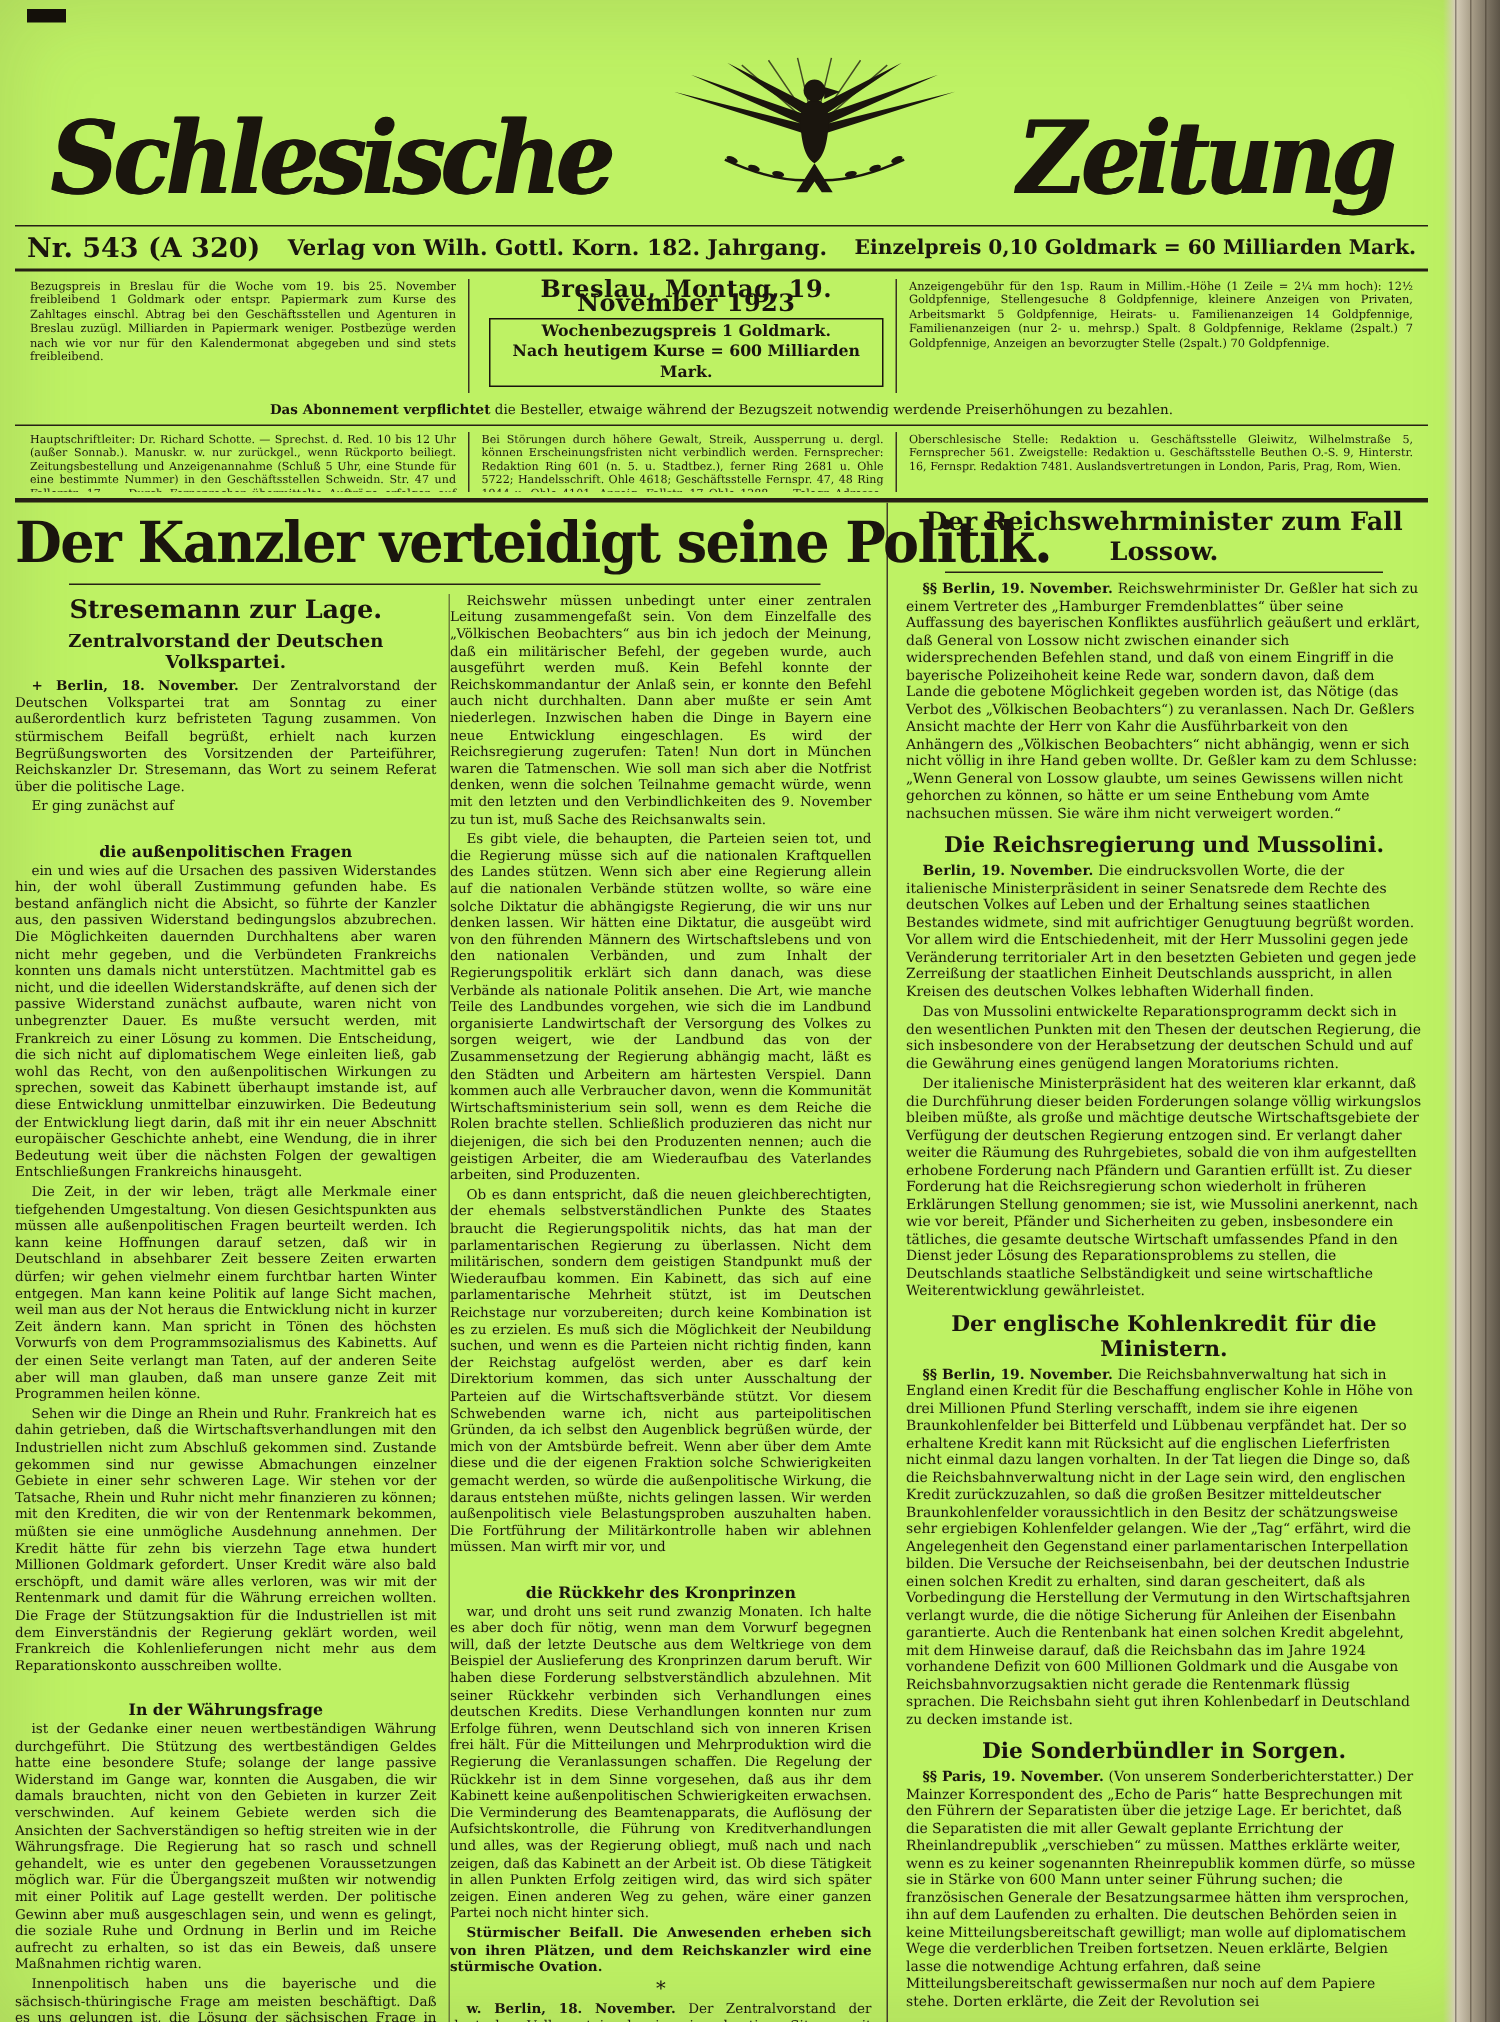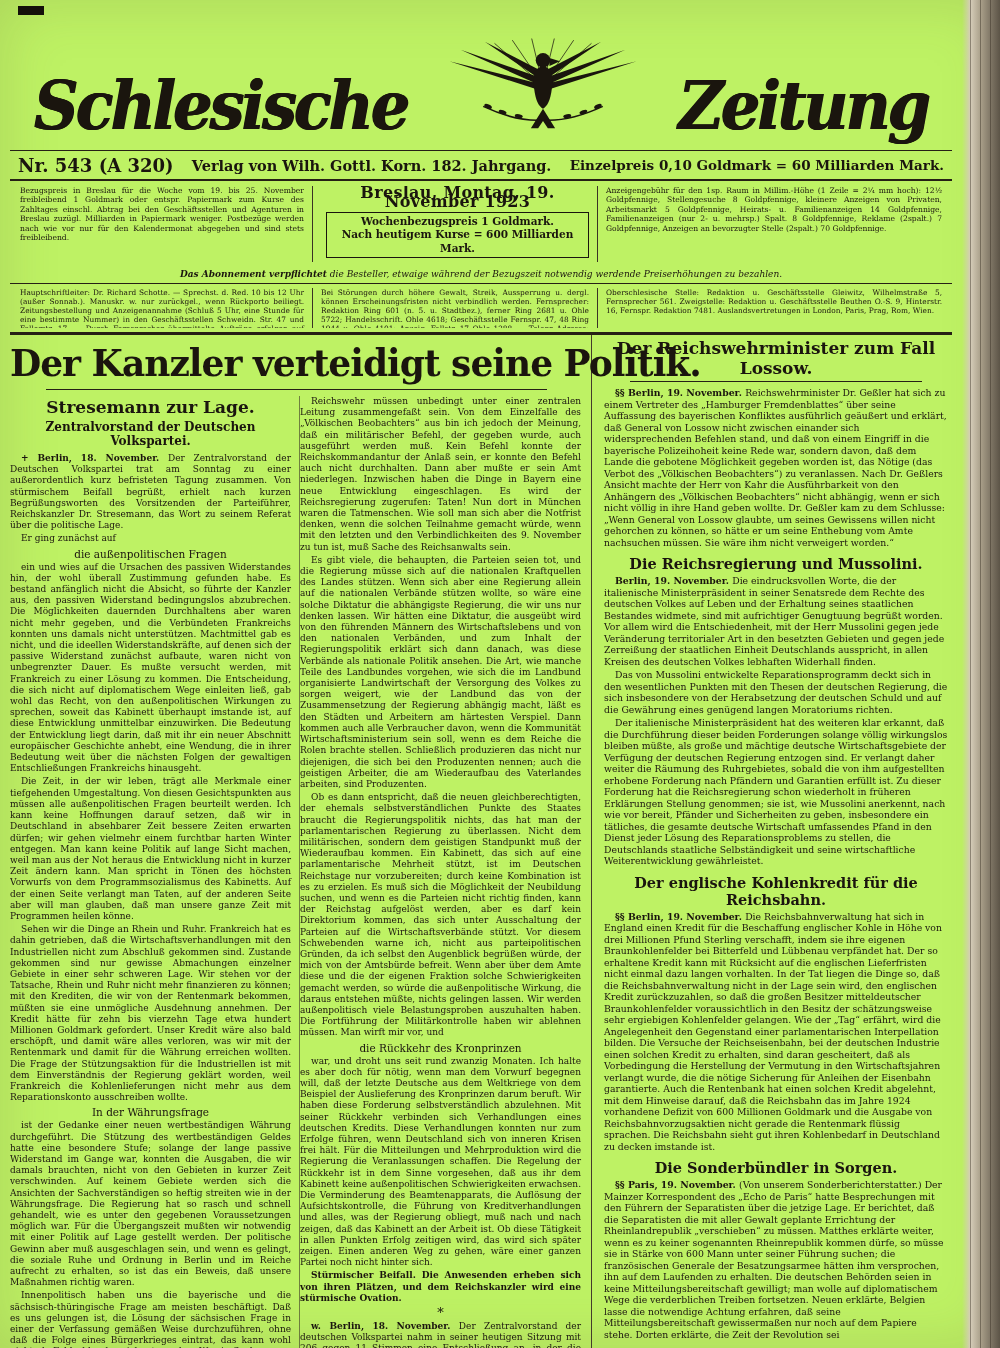--- a/index.html
+++ b/index.html
@@ -31,21 +31,21 @@
 
   .header-grid{height:86px;display:grid;grid-template-columns:300px 1fr 352px;
                padding:5px 6px;box-sizing:border-box;}
   .hcol{font-size:7.6px;line-height:9.4px;text-align:justify;padding:0 8px;overflow:hidden;
         hyphens:auto;}
   .hcol.mid{border-left:1px solid #3a3324;border-right:1px solid #3a3324;text-align:center;
             display:flex;flex-direction:column;align-items:center;padding-left:13px;}
   .dateline{font-size:16px;font-weight:bold;margin:2px 0 5px;letter-spacing:.3px;}
   .price-box{border:1px solid #1a150e;padding:2px 12px;font-weight:bold;font-size:10.5px;
              line-height:13.5px;text-align:center;}
-  .abo-line{height:16px;text-align:center;font-size:9px;line-height:15px;font-style:italic;}
+  .abo-line{height:16px;text-align:center;font-size:9px;line-height:15px;}
 
   .info-grid{height:48px;display:grid;grid-template-columns:300px 1fr 352px;
              padding:4px 6px;box-sizing:border-box;}
   .icol{font-size:7.4px;line-height:9px;text-align:justify;padding:0 8px;overflow:hidden;hyphens:auto;}
   .icol.mid{border-left:1px solid #3a3324;border-right:1px solid #3a3324;}
 
   .content{height:1013px;display:flex;overflow:hidden;}
   .left-zone{width:586px;flex:0 0 auto;padding:4px 8px 0 4px;box-sizing:border-box;
              border-right:1px solid #443c2b;display:flex;flex-direction:column;}
   .right-zone{flex:1;padding:2px 8px 0 12px;box-sizing:border-box;overflow:hidden;}
@@ -54,21 +54,21 @@
                  margin:2px 0 4px;transform:scaleY(1.05);white-space:nowrap;}
   .h1-rule{height:1px;background:#262015;margin:2px 36px 6px;}
   .twocol{display:flex;flex:1;overflow:hidden;}
   .col{flex:1;overflow:hidden;text-align:justify;padding-right:8px;hyphens:auto;}
   .col.second{border-left:1px solid rgba(58,51,36,.6);padding-right:2px;}
 
   .sub1{font-size:17px;font-weight:bold;text-align:center;margin:1px 0 3px;}
   .sub2{font-size:12px;font-weight:bold;text-align:center;margin:0 0 5px;}
   p.body{font-size:9px;line-height:11.2px;margin:0 0 2px;text-indent:11px;}
   p.body.bold{font-weight:bold;}
-  .crosshead{font-size:10.5px;font-weight:normal;text-align:center;margin:3px 0 2px;}
+  .crosshead{font-size:10.5px;font-weight:bold;text-align:center;margin:17px 0 2px;}
   .star{text-align:center;font-size:13px;line-height:13px;margin:2px 0;}
 
   .art-head{font-size:14.5px;font-weight:bold;text-align:center;margin:7px 0 3px;}
   .art-head.lg{font-size:17px;margin-top:1px;}
   .art-rule{height:1px;background:#262015;margin:1px 26px 5px;}
   .right-zone p.body{font-size:9.3px;line-height:11.5px;}
 </style>
 </head>
 <body>
 
@@ -182,21 +182,21 @@
             <div class="art-rule"></div>
             <p class="body"><b>§§ Berlin, 19. November. </b>Reichswehrminister Dr. Geßler hat sich zu einem Vertreter des „Hamburger Fremdenblattes“ über seine Auffassung des bayerischen Konfliktes ausführlich geäußert und erklärt, daß General von Lossow nicht zwischen einander sich widersprechenden Befehlen stand, und daß von einem Eingriff in die bayerische Polizeihoheit keine Rede war, sondern davon, daß dem Lande die gebotene Möglichkeit gegeben worden ist, das Nötige (das Verbot des „Völkischen Beobachters“) zu veranlassen. Nach Dr. Geßlers Ansicht machte der Herr von Kahr die Ausführbarkeit von den Anhängern des „Völkischen Beobachters“ nicht abhängig, wenn er sich nicht völlig in ihre Hand geben wollte. Dr. Geßler kam zu dem Schlusse: „Wenn General von Lossow glaubte, um seines Gewissens willen nicht gehorchen zu können, so hätte er um seine Enthebung vom Amte nachsuchen müssen. Sie wäre ihm nicht verweigert worden.“</p>
           </article>
           <article>
             <div class="art-head">Die Reichsregierung und Mussolini.</div>
             <p class="body"><b>Berlin, 19. November. </b>Die eindrucksvollen Worte, die der italienische Ministerpräsident in seiner Senatsrede dem Rechte des deutschen Volkes auf Leben und der Erhaltung seines staatlichen Bestandes widmete, sind mit aufrichtiger Genugtuung begrüßt worden. Vor allem wird die Entschiedenheit, mit der Herr Mussolini gegen jede Veränderung territorialer Art in den besetzten Gebieten und gegen jede Zerreißung der staatlichen Einheit Deutschlands ausspricht, in allen Kreisen des deutschen Volkes lebhaften Widerhall finden.</p>
             <p class="body">Das von Mussolini entwickelte Reparationsprogramm deckt sich in den wesentlichen Punkten mit den Thesen der deutschen Regierung, die sich insbesondere von der Herabsetzung der deutschen Schuld und auf die Gewährung eines genügend langen Moratoriums richten.</p>
             <p class="body">Der italienische Ministerpräsident hat des weiteren klar erkannt, daß die Durchführung dieser beiden Forderungen solange völlig wirkungslos bleiben müßte, als große und mächtige deutsche Wirtschaftsgebiete der Verfügung der deutschen Regierung entzogen sind. Er verlangt daher weiter die Räumung des Ruhrgebietes, sobald die von ihm aufgestellten erhobene Forderung nach Pfändern und Garantien erfüllt ist. Zu dieser Forderung hat die Reichsregierung schon wiederholt in früheren Erklärungen Stellung genommen; sie ist, wie Mussolini anerkennt, nach wie vor bereit, Pfänder und Sicherheiten zu geben, insbesondere ein tätliches, die gesamte deutsche Wirtschaft umfassendes Pfand in den Dienst jeder Lösung des Reparationsproblems zu stellen, die Deutschlands staatliche Selbständigkeit und seine wirtschaftliche Weiterentwicklung gewährleistet.</p>
           </article>
           <article>
-            <div class="art-head">Der englische Kohlenkredit für die Reichsbahn.</div>
+            <div class="art-head">Der englische Kohlenkredit für die Ministern.</div>
             <p class="body"><b>§§ Berlin, 19. November. </b>Die Reichsbahnverwaltung hat sich in England einen Kredit für die Beschaffung englischer Kohle in Höhe von drei Millionen Pfund Sterling verschafft, indem sie ihre eigenen Braunkohlenfelder bei Bitterfeld und Lübbenau verpfändet hat. Der so erhaltene Kredit kann mit Rücksicht auf die englischen Lieferfristen nicht einmal dazu langen vorhalten. In der Tat liegen die Dinge so, daß die Reichsbahnverwaltung nicht in der Lage sein wird, den englischen Kredit zurückzuzahlen, so daß die großen Besitzer mitteldeutscher Braunkohlenfelder voraussichtlich in den Besitz der schätzungsweise sehr ergiebigen Kohlenfelder gelangen. Wie der „Tag“ erfährt, wird die Angelegenheit den Gegenstand einer parlamentarischen Interpellation bilden. Die Versuche der Reichseisenbahn, bei der deutschen Industrie einen solchen Kredit zu erhalten, sind daran gescheitert, daß als Vorbedingung die Herstellung der Vermutung in den Wirtschaftsjahren verlangt wurde, die die nötige Sicherung für Anleihen der Eisenbahn garantierte. Auch die Rentenbank hat einen solchen Kredit abgelehnt, mit dem Hinweise darauf, daß die Reichsbahn das im Jahre 1924 vorhandene Defizit von 600 Millionen Goldmark und die Ausgabe von Reichsbahnvorzugsaktien nicht gerade die Rentenmark flüssig sprachen. Die Reichsbahn sieht gut ihren Kohlenbedarf in Deutschland zu decken imstande ist.</p>
           </article>
           <article>
             <div class="art-head">Die Sonderbündler in Sorgen.</div>
             <p class="body"><b>§§ Paris, 19. November. </b>(Von unserem Sonderberichterstatter.) Der Mainzer Korrespondent des „Echo de Paris“ hatte Besprechungen mit den Führern der Separatisten über die jetzige Lage. Er berichtet, daß die Separatisten die mit aller Gewalt geplante Errichtung der Rheinlandrepublik „verschieben“ zu müssen. Matthes erklärte weiter, wenn es zu keiner sogenannten Rheinrepublik kommen dürfe, so müsse sie in Stärke von 600 Mann unter seiner Führung suchen; die französischen Generale der Besatzungsarmee hätten ihm versprochen, ihn auf dem Laufenden zu erhalten. Die deutschen Behörden seien in keine Mitteilungsbereitschaft gewilligt; man wolle auf diplomatischem Wege die verderblichen Treiben fortsetzen. Neuen erklärte, Belgien lasse die notwendige Achtung erfahren, daß seine Mitteilungsbereitschaft gewissermaßen nur noch auf dem Papiere stehe. Dorten erklärte, die Zeit der Revolution sei</p>
           </article>
         </section>
     </main>
 
   </div>

